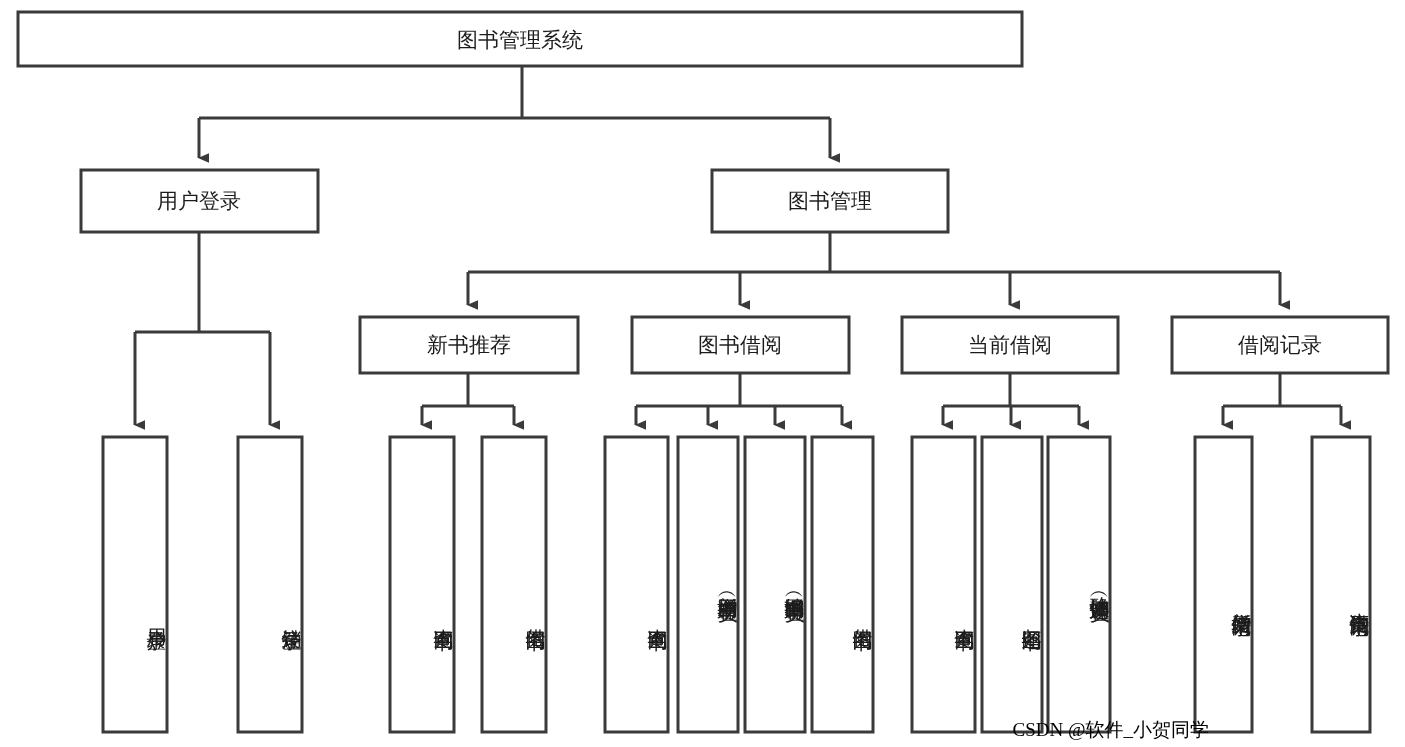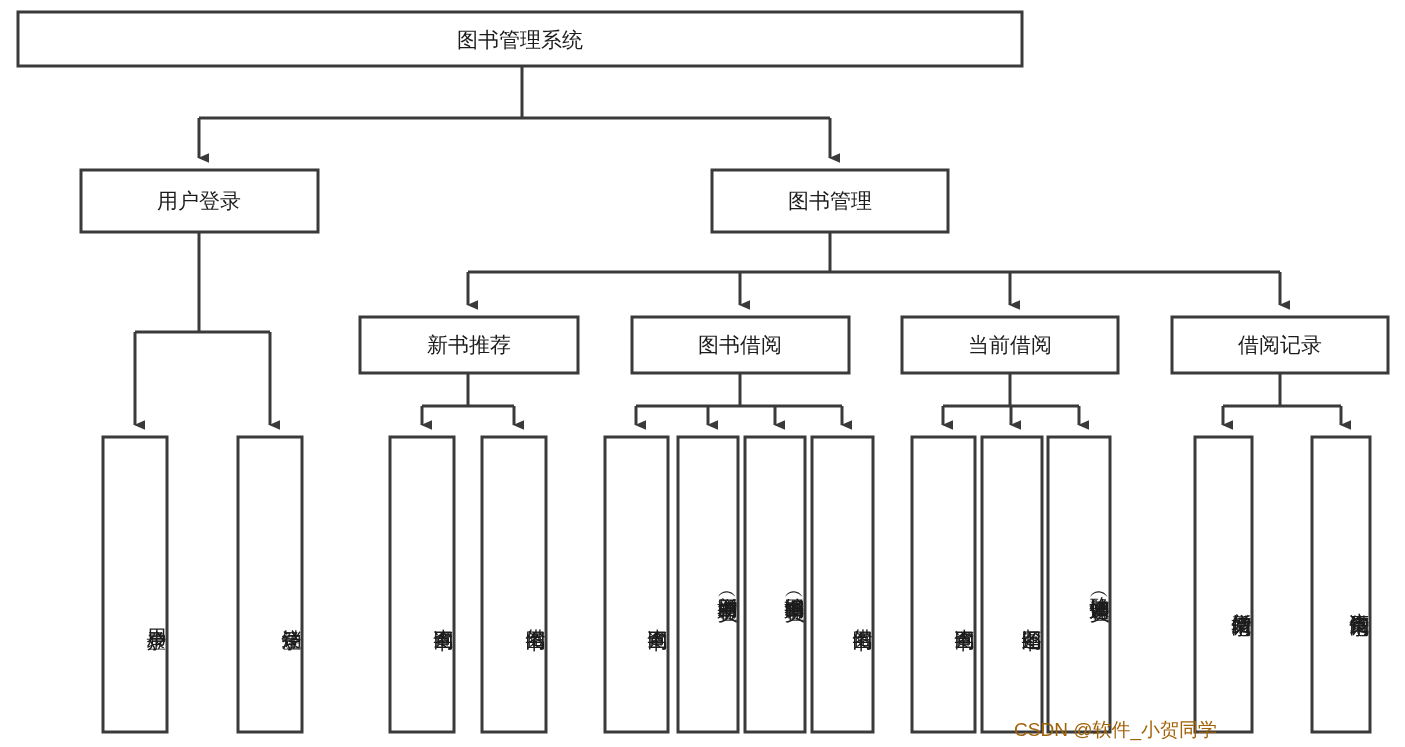--- a/index.html
+++ b/index.html
@@ -58,25 +58,25 @@
     text-orientation: upright;
     letter-spacing: 1px;
     display: flex;
     align-items: flex-start;
     justify-content: center;
     white-space: nowrap;
     pointer-events: none;
   }
   .watermark {
     position: absolute;
-    right: 8px;
+    right: 16px;
     bottom: 4px;
-    font-family: Liberation Sans, sans-serif;
+    font-family: Liberation Serif, serif;
     font-size: 19px;
-    color: #a16207;
+    color: #000000;
     white-space: nowrap;
   }
 </style>
 </head>
 <body>
 
 <div id="diagram-root">
 
   <svg id="tree-svg" viewBox="0 0 1405 747">
     <defs>

